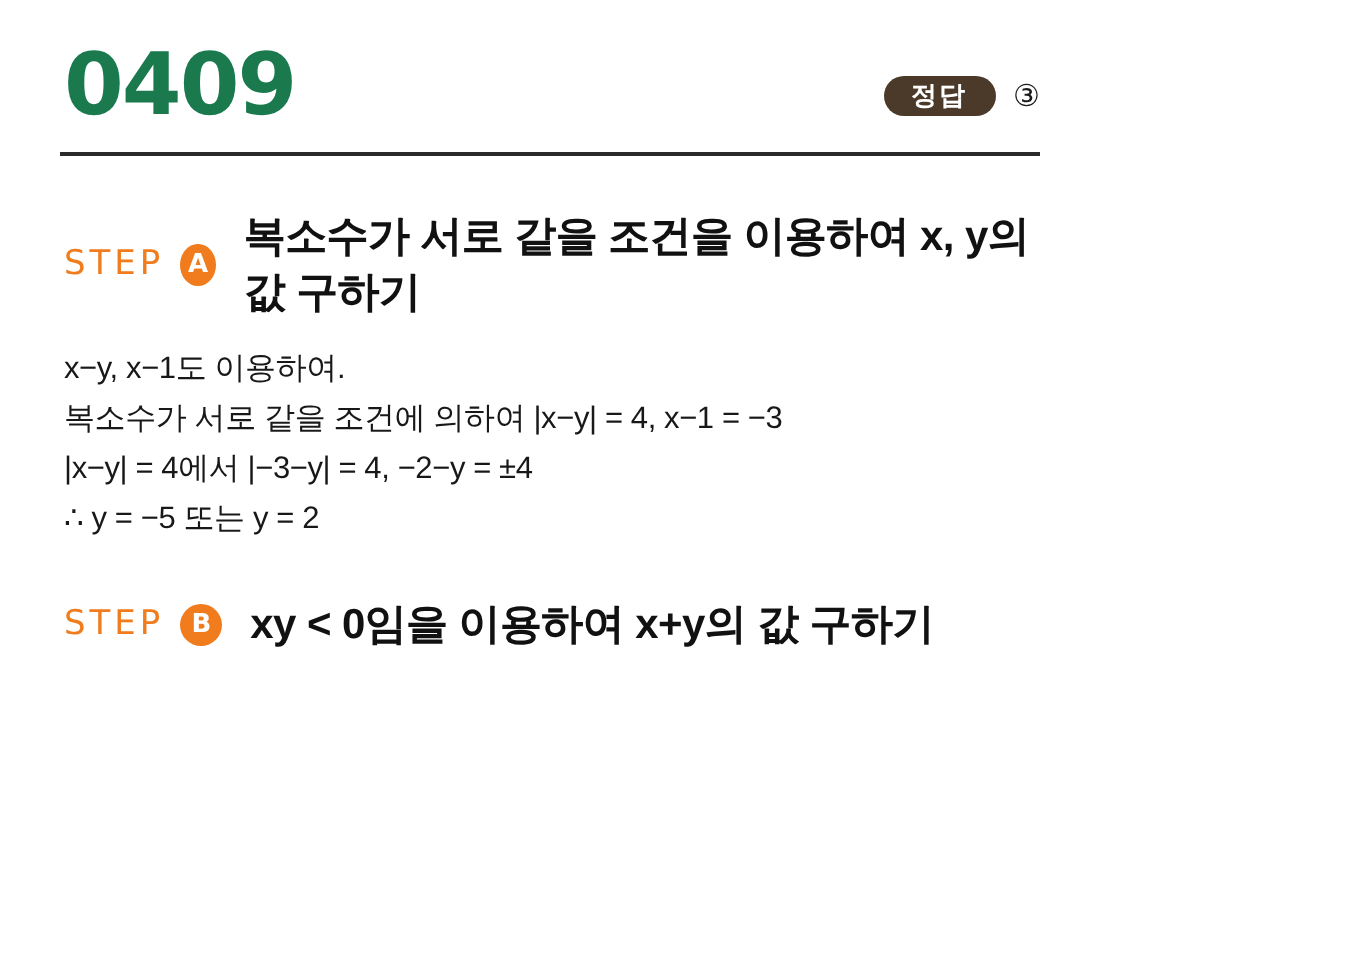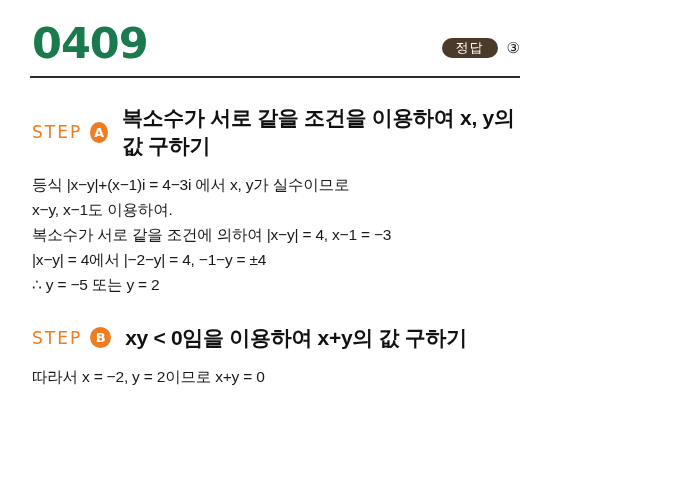--- a/index.html
+++ b/index.html
@@ -42,21 +42,21 @@
     right: 12px;
     top: 38px;
     display: flex;
     align-items: center;
     gap: 9px;
   }
   .answer-pill {
     background: #4b3a2a;
     color: #ffffff;
     font-size: 13px;
-    font-weight: normal;
+    font-weight: bold;
     border-radius: 11px;
     padding: 3px 14px 4px;
     line-height: 1;
     letter-spacing: 1px;
   }
   .answer-val {
     font-size: 15px;
     color: #1a1a1a;
   }
   .rule {
@@ -135,32 +135,30 @@
     <div class="rule"></div>
   </div>
 
   <div class="sec1">
     <div class="step-head">
       <span class="step-word">STEP</span>
       <span class="step-badge">A</span>
       <span class="step-title">복소수가 서로 같을 조건을 이용하여 x, y의 값 구하기</span>
     </div>
     <div class="body-lines">
-      <div class="line">등식 |x−y|+(x−1)i = 4−3i 에서 x, y가 실수이므로</div>
       <div class="line">x−y, x−1도 이용하여.</div>
       <div class="line">복소수가 서로 같을 조건에 의하여 |x−y| = 4, x−1 = −3</div>
-      <div class="line">|x−y| = 4에서 |−2−y| = 4, −1−y = ±4</div>
+      <div class="line">|x−y| = 4에서 |−3−y| = 4, −2−y = ±4</div>
       <div class="line">∴ y = −5 또는 y = 2</div>
     </div>
   </div>
 
   <div class="sec2">
     <div class="step-head">
       <span class="step-word">STEP</span>
       <span class="step-badge">B</span>
       <span class="step-title">xy &lt; 0임을 이용하여 x+y의 값 구하기</span>
     </div>
     <div class="body-lines">
-      <div class="line">따라서 x = −2, y = 2이므로 x+y = 0</div>
     </div>
   </div>
 
 </div>
 
 </body></html>

